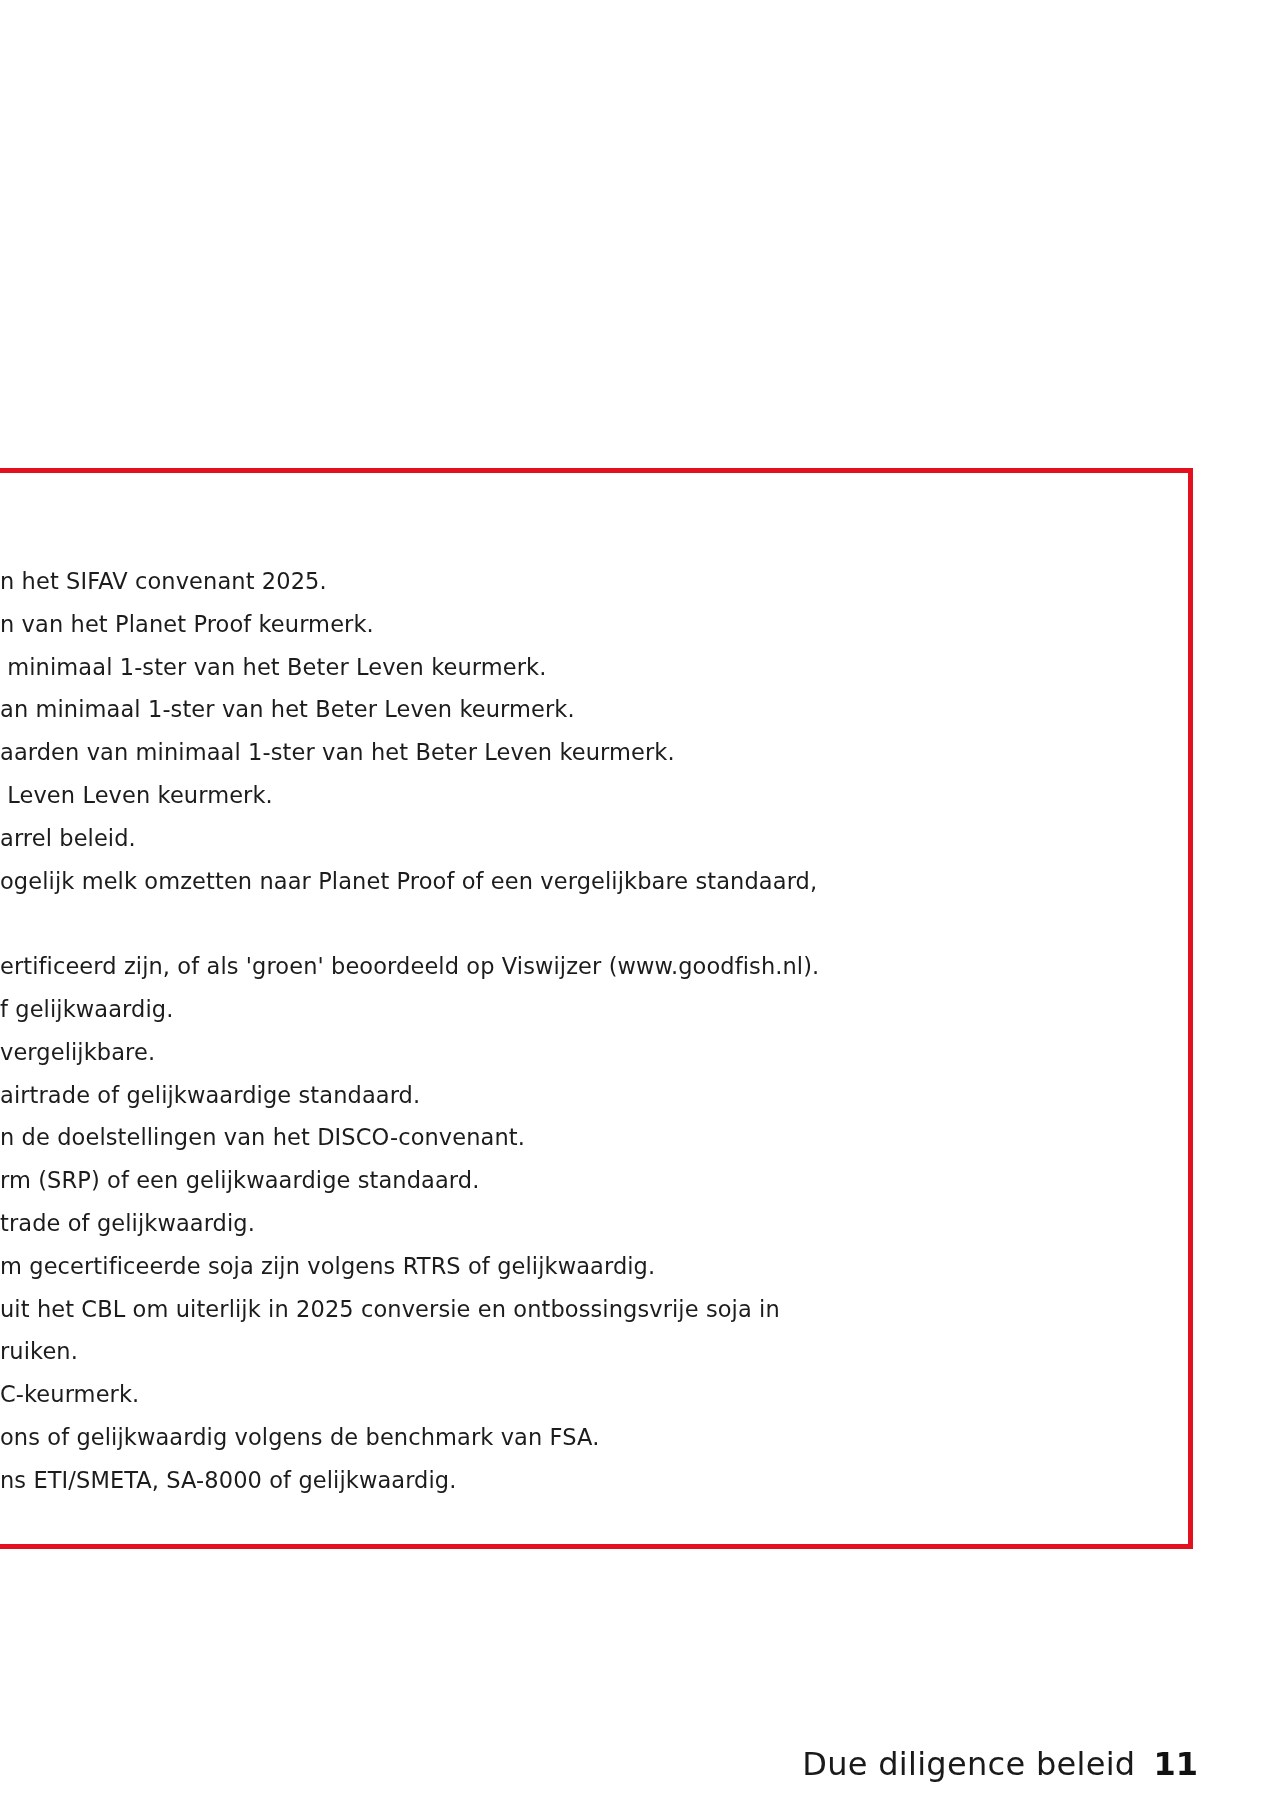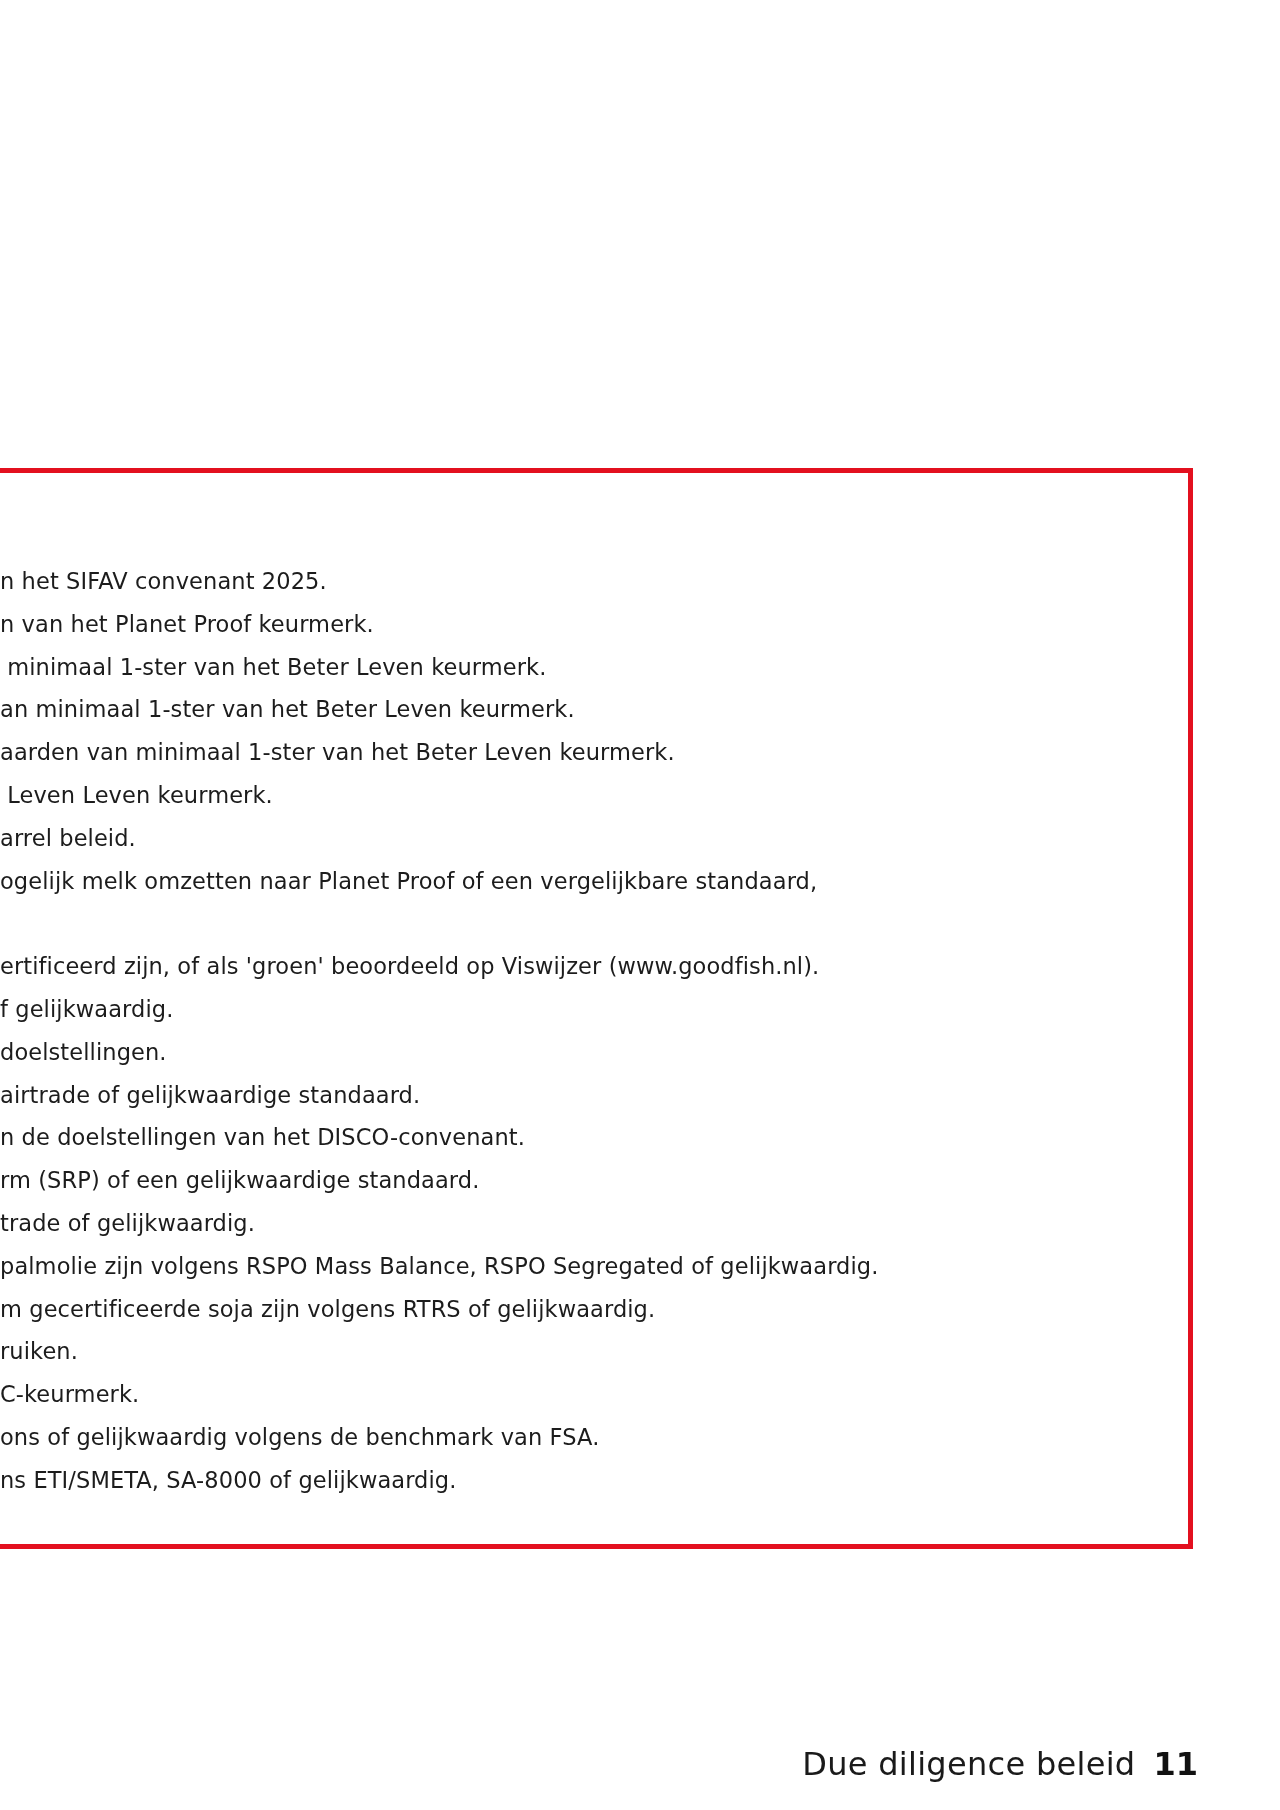--- a/index.html
+++ b/index.html
@@ -76,27 +76,27 @@
     <div class="line">n van het Planet Proof keurmerk.</div>
     <div class="line"> minimaal 1-ster van het Beter Leven keurmerk.</div>
     <div class="line">an minimaal 1-ster van het Beter Leven keurmerk.</div>
     <div class="line">aarden van minimaal 1-ster van het Beter Leven keurmerk.</div>
     <div class="line"> Leven Leven keurmerk.</div>
     <div class="line">arrel beleid.</div>
     <div class="line">ogelijk melk omzetten naar Planet Proof of een vergelijkbare standaard,</div>
     <div class="line"></div>
     <div class="line">ertificeerd zijn, of als 'groen' beoordeeld op Viswijzer (www.goodfish.nl).</div>
     <div class="line">f gelijkwaardig.</div>
-    <div class="line">doelstellingen.</div>
+    <div class="line">vergelijkbare.</div>
     <div class="line">airtrade of gelijkwaardige standaard.</div>
     <div class="line">n de doelstellingen van het DISCO-convenant.</div>
     <div class="line">rm (SRP) of een gelijkwaardige standaard.</div>
     <div class="line">trade of gelijkwaardig.</div>
-    <div class="line">palmolie zijn volgens RSPO Mass Balance, RSPO Segregated of gelijkwaardig.</div>
     <div class="line">m gecertificeerde soja zijn volgens RTRS of gelijkwaardig.</div>
+    <div class="line">uit het CBL om uiterlijk in 2025 conversie en ontbossingsvrije soja in</div>
     <div class="line">ruiken.</div>
     <div class="line">C-keurmerk.</div>
     <div class="line">ons of gelijkwaardig volgens de benchmark van FSA.</div>
     <div class="line">ns ETI/SMETA, SA-8000 of gelijkwaardig.</div>
   </div>
 
   <div class="footer">
     <span class="footer-title">Due diligence beleid</span>
     <span class="footer-page">11</span>
   </div>

